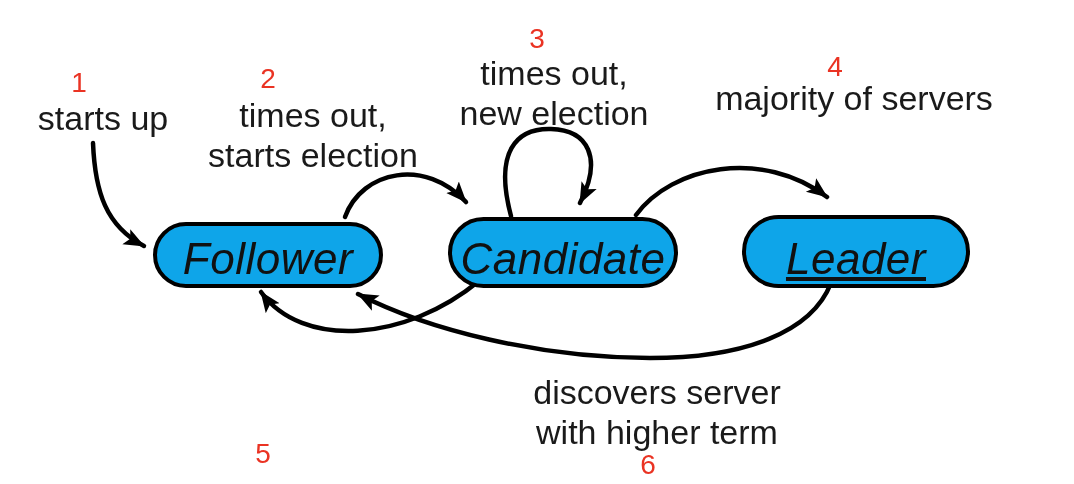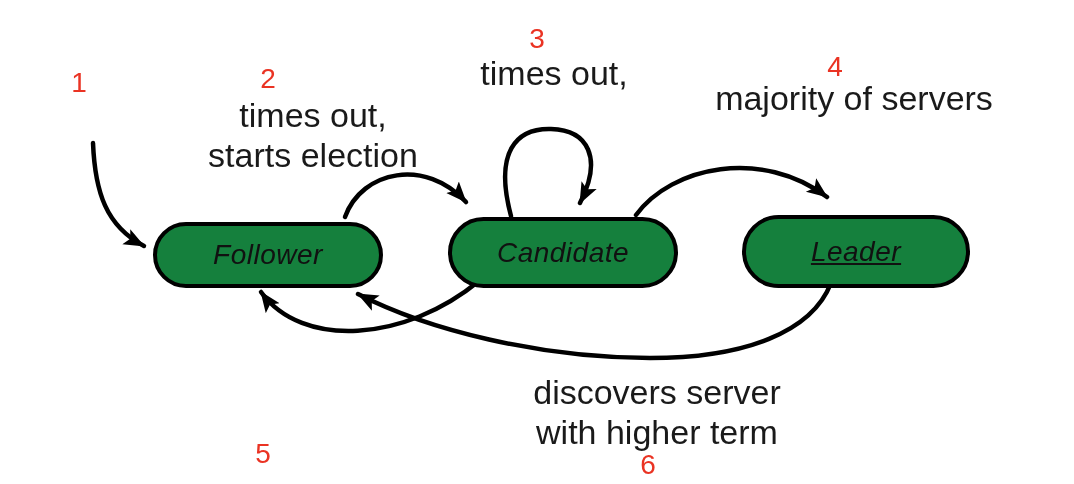--- a/index.html
+++ b/index.html
@@ -18,27 +18,27 @@
   }
   .arrow-layer path.edge {
     fill: none;
     stroke: #000000;
     stroke-width: 4.5;
     stroke-linecap: round;
   }
   .state {
     position: absolute;
     display: flex;
-    align-items: center;
+    align-items: flex-end;
     justify-content: center;
-    background: #15803d;
+    background: #0ea5e9;
     border: 4.5px solid #000000;
     border-radius: 40px;
     font-style: italic;
-    font-size: 28px;
+    font-size: 44px;
     color: #111111;
     letter-spacing: 0.5px;
   }
   .lbl {
     position: absolute;
     transform: translateX(-50%);
     text-align: center;
     font-size: 34px;
     line-height: 40px;
     color: #1a1a1a;
@@ -93,30 +93,34 @@
     <span>Follower</span>
   </div>
   <div class="state candidate">
     <span>Candidate</span>
   </div>
   <div class="state leader">
     <span>Leader</span>
   </div>
 
   <div class="num n1">1</div>
+  <div class="lbl t1">
+    <div>starts up</div>
+  </div>
 
   <div class="num n2">2</div>
   <div class="lbl t2">
     <div>times out,</div>
     <div>starts election</div>
   </div>
 
   <div class="num n3">3</div>
   <div class="lbl t3">
     <div>times out,</div>
+    <div>new election</div>
   </div>
 
   <div class="num n4">4</div>
   <div class="lbl t4">
     <div>majority of servers</div>
   </div>
 
   <div class="num n5">5</div>
 
   <div class="lbl t6">

